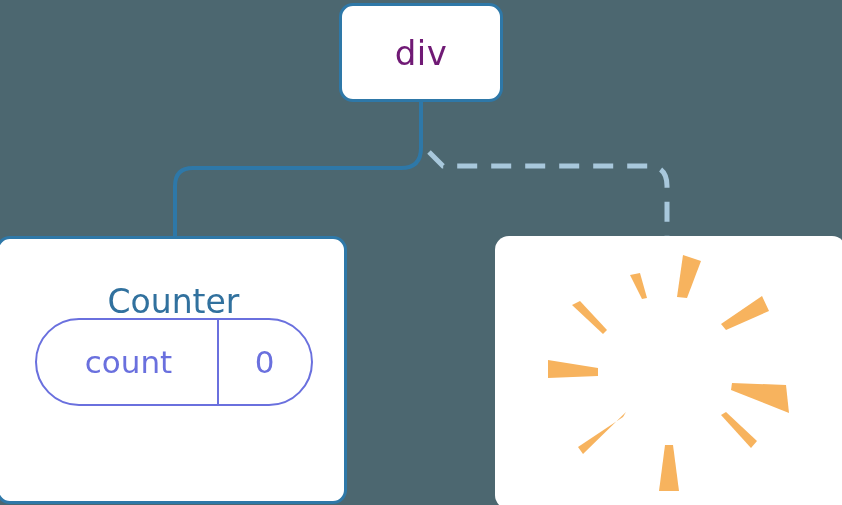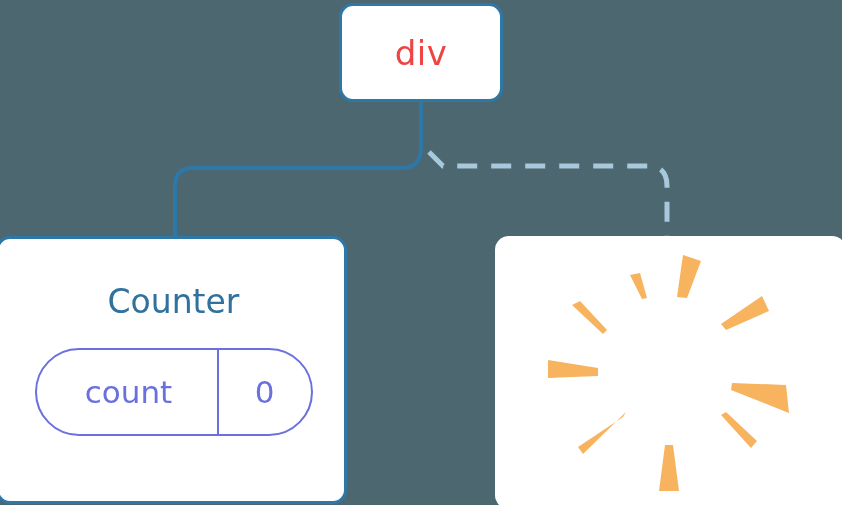--- a/index.html
+++ b/index.html
@@ -41,40 +41,39 @@
     left: 339px;
     top: 3px;
     width: 164px;
     height: 99px;
     border: 3px solid #2E78A8;
     border-radius: 14px;
     justify-content: center;
   }
   #node-div .node-title {
     font-size: 34px;
-    color: #ef4444;
+    color: #701a75;
     letter-spacing: 0.5px;
     line-height: 1;
   }
 
   
   #node-counter {
     left: -4px;
     top: 236px;
     width: 351px;
     height: 268px;
     border: 3px solid #2E78A8;
     border-radius: 14px;
     padding-top: 46px;
   }
   #node-counter .node-title {
     font-size: 33px;
     color: #31719E;
     line-height: 1;
-    margin-bottom: 30px;
     padding-left: 4px;
   }
 
   
   #node-sparkle {
     left: 495px;
     top: 236px;
     width: 351px;
     height: 273px;
     border: none;

